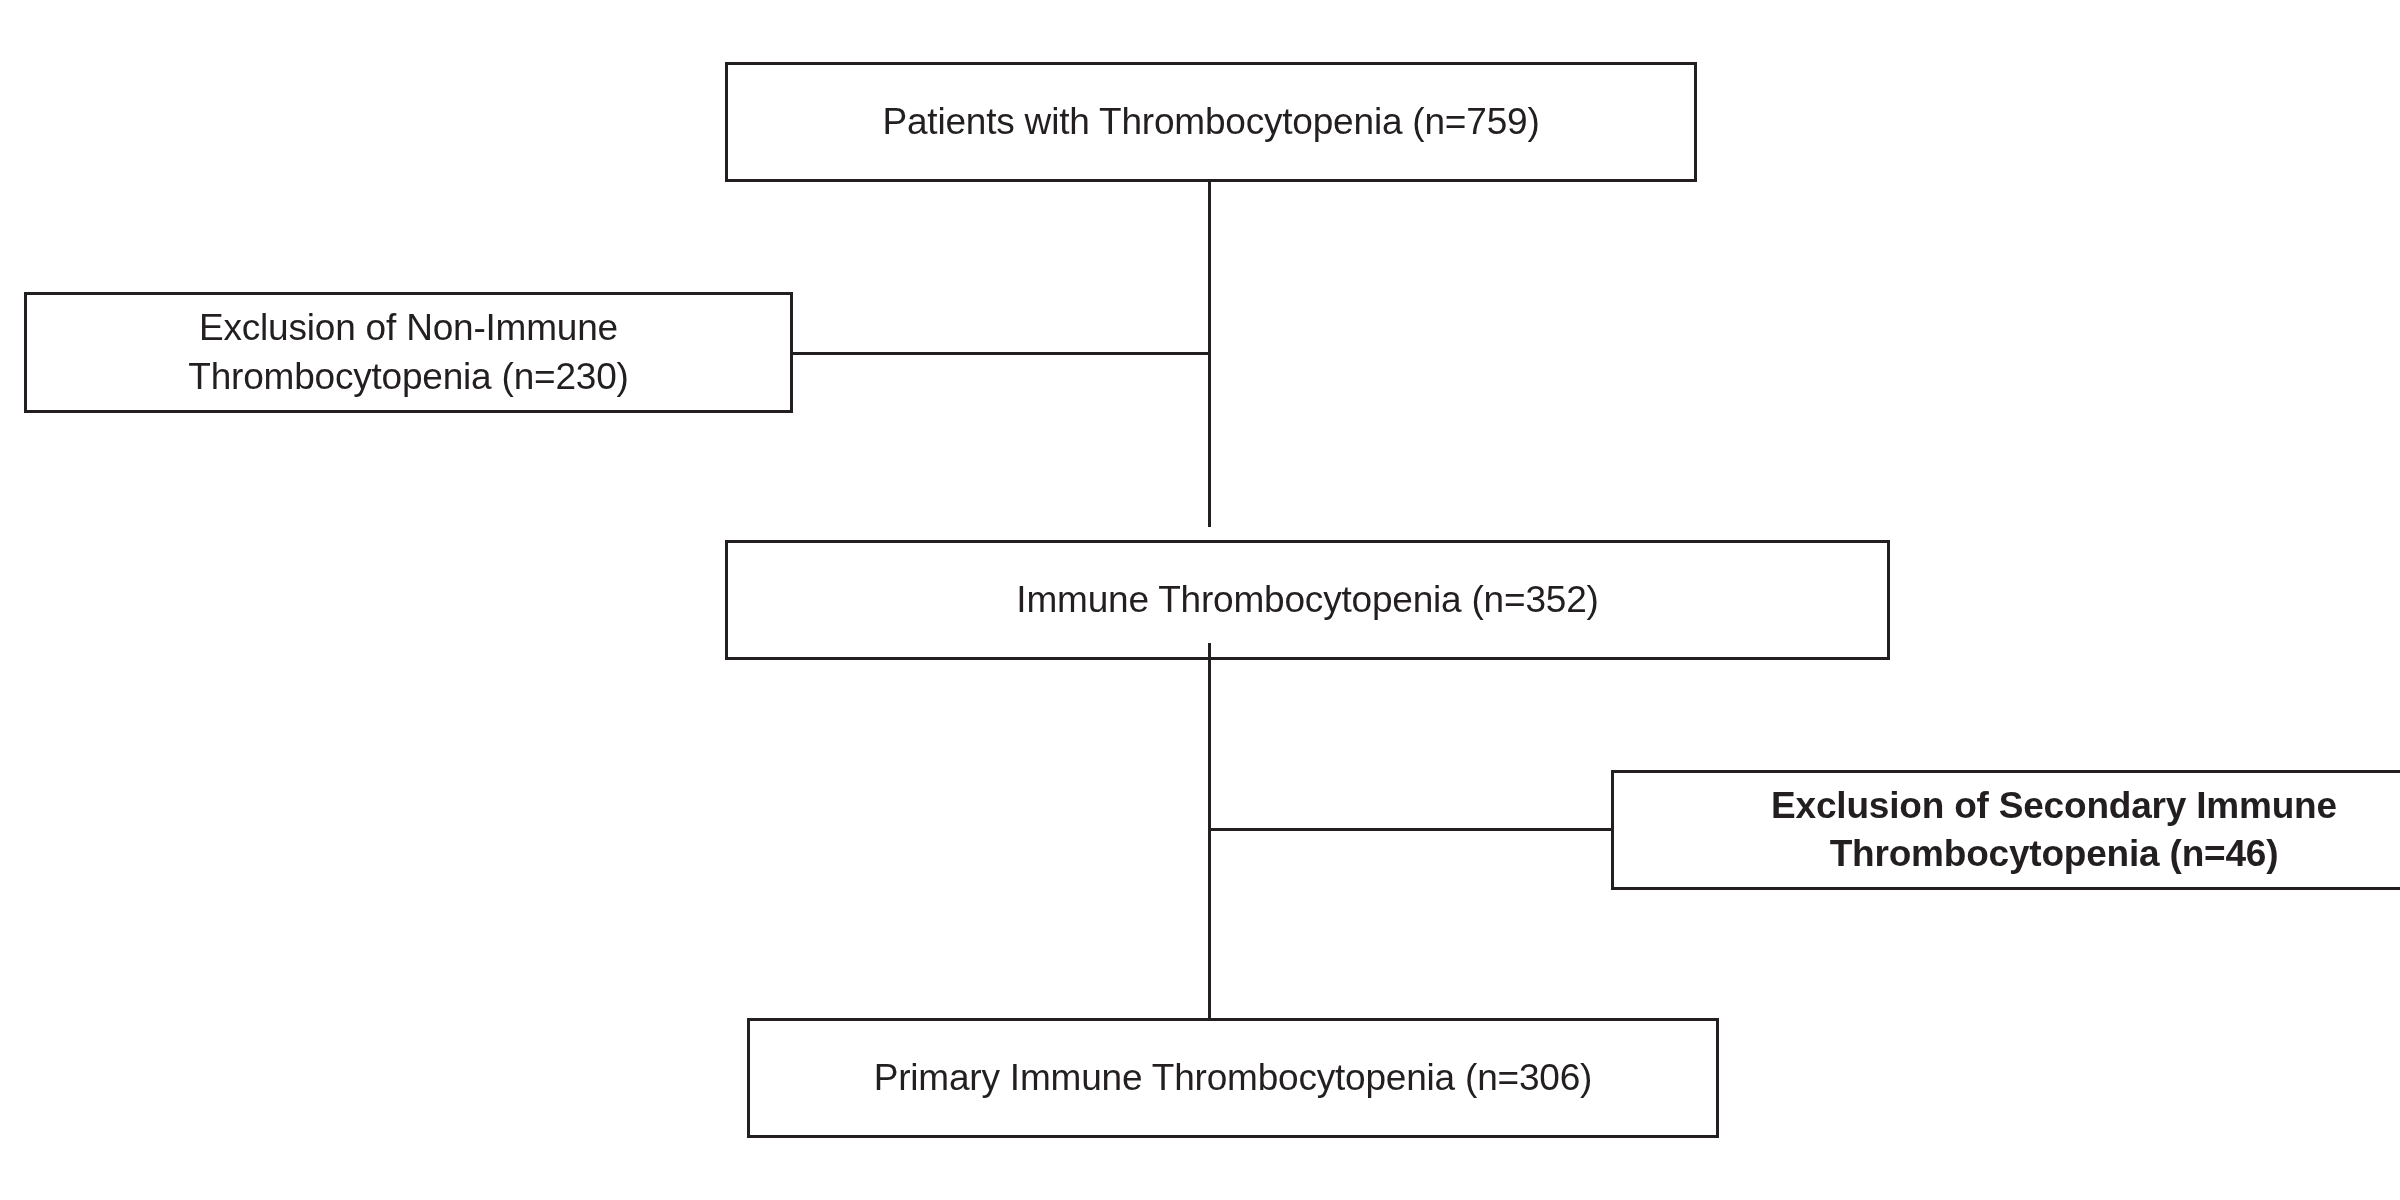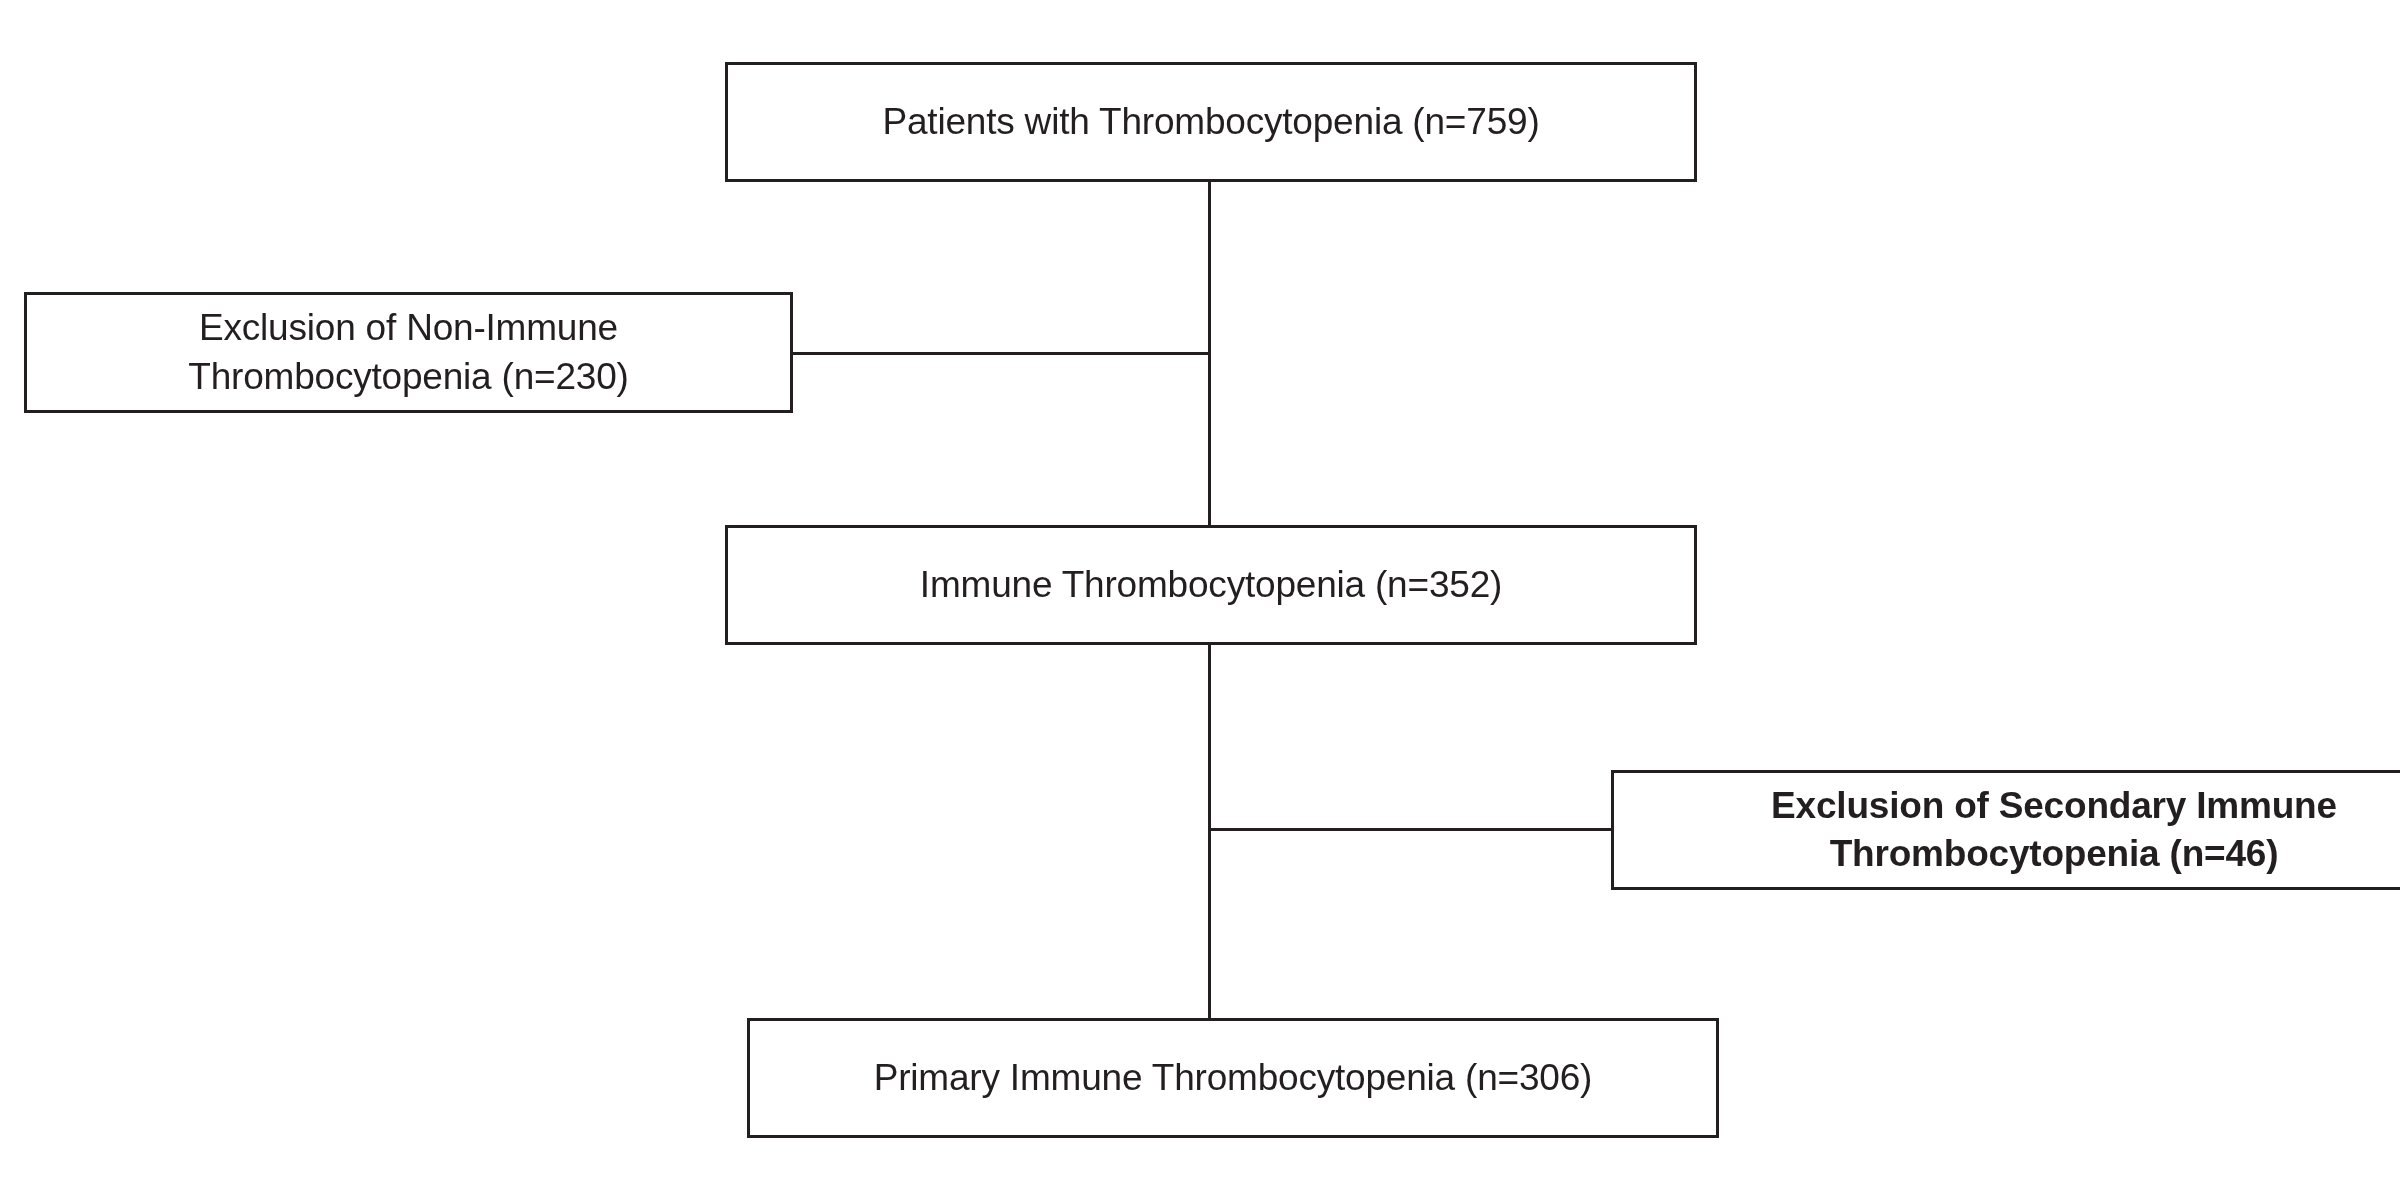--- a/index.html
+++ b/index.html
@@ -32,21 +32,21 @@
     line-height: 1.30;
     color: #231f20;
     letter-spacing: -0.2px;
     font-stretch: condensed;
     white-space: pre-line;
     padding: 0 10px;
   }
   
   #box-top      { left: 725px;  top: 62px;   width: 972px; height: 120px; }
   #box-excl-left{ left: 24px;   top: 292px;  width: 769px; height: 121px; }
-  #box-middle   { left: 725px;  top: 525px;  width: 972px; height: 120px; }
+  #box-middle   { left: 725px;  top: 540px;  width: 1165px; height: 120px; }
   #box-excl-right{left: 1611px; top: 770px;  width: 886px; height: 120px; font-weight: bold; }
   #box-bottom   { left: 747px;  top: 1018px; width: 972px; height: 120px; }
 
   
   .connector-v {
     position: absolute;
     width: 3px;
     background: #231f20;
   }
   .connector-h {

